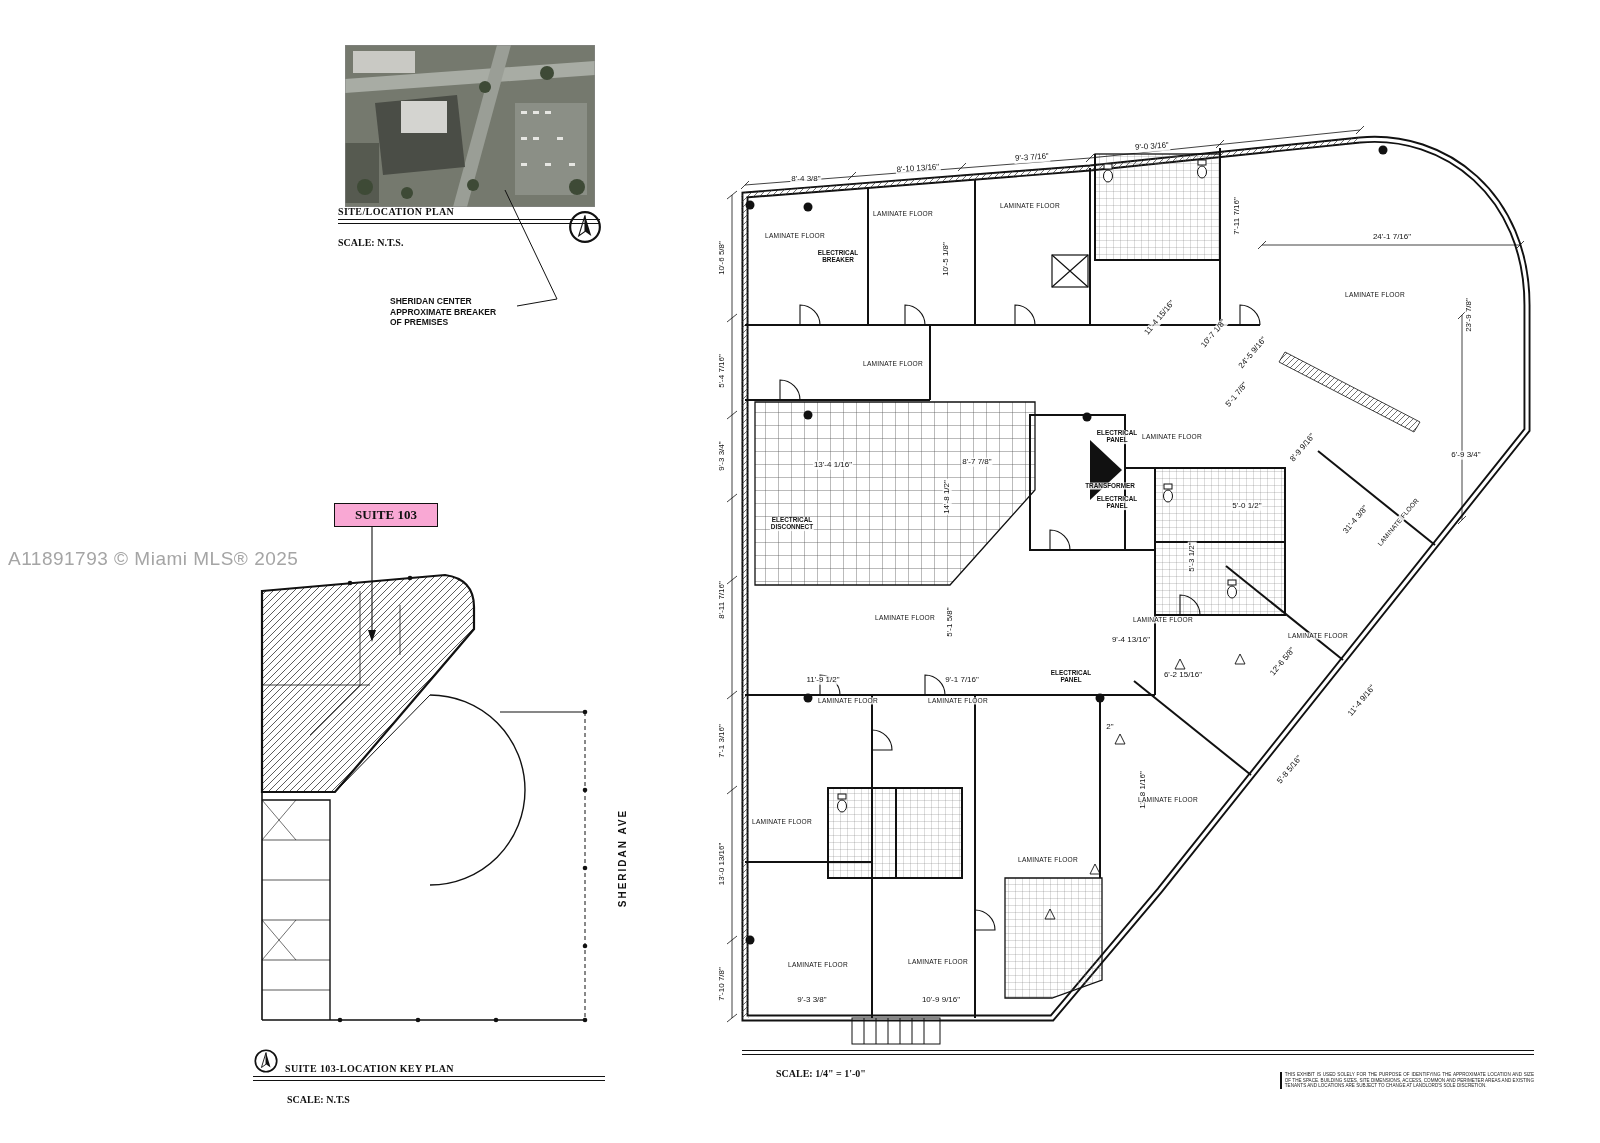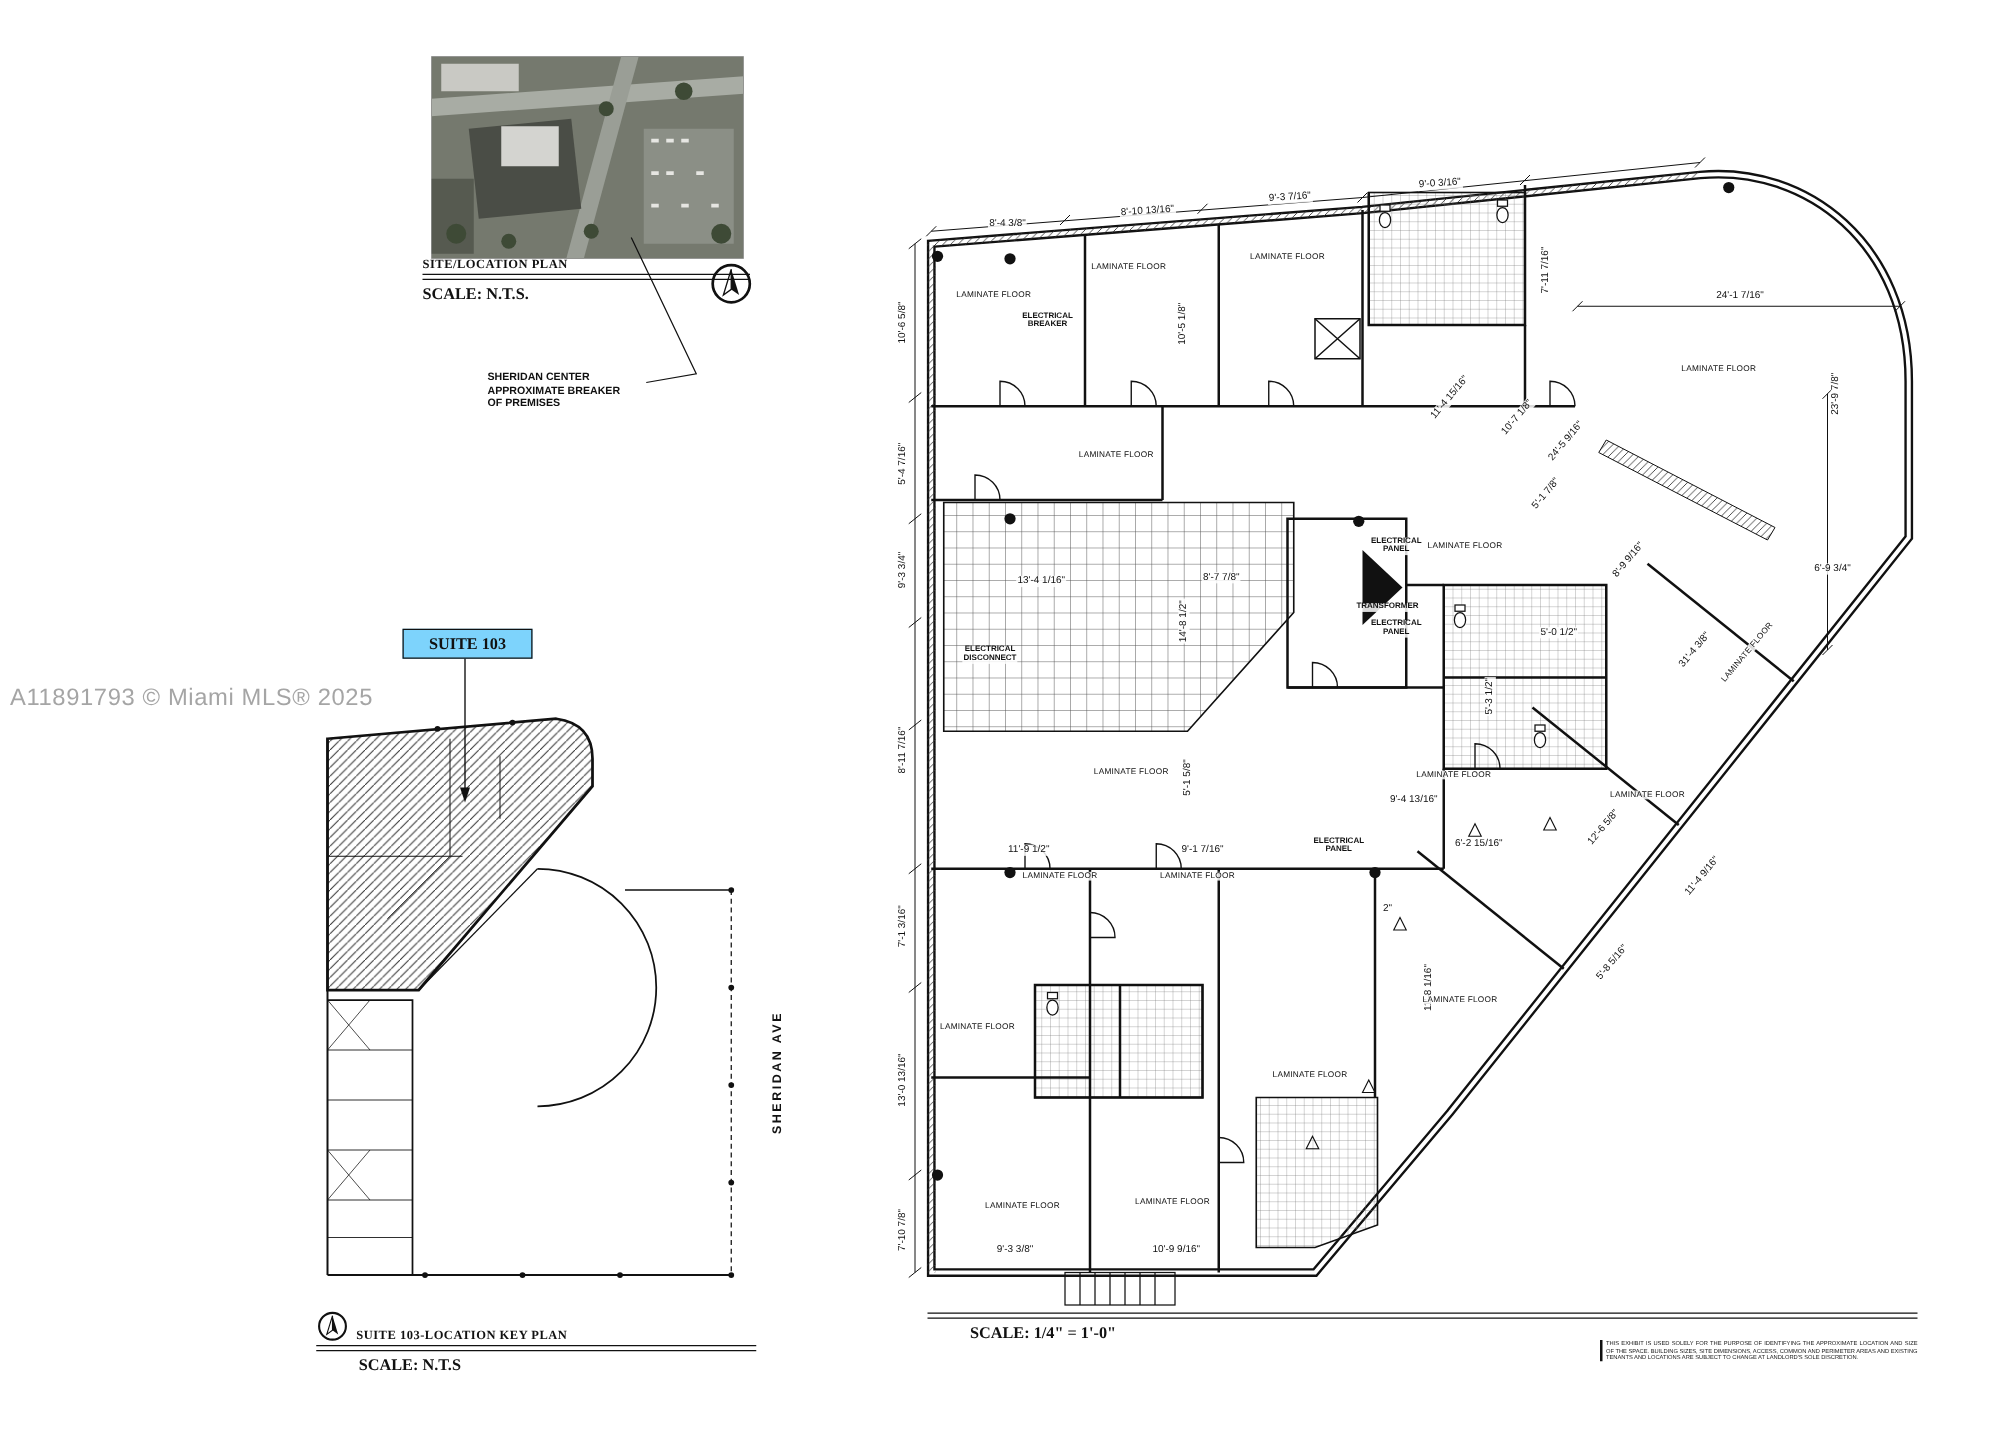--- a/index.html
+++ b/index.html
@@ -11,42 +11,42 @@
   
   .title-block{position:absolute;z-index:6;}
   .title-row{display:flex;align-items:flex-end;gap:6px;}
   .plan-title{
     font-family:Liberation Serif, serif;font-weight:bold;color:#111;
     font-size:10px;letter-spacing:.4px;white-space:nowrap;
   }
   .dbl-line{border-top:1.6px solid #111;border-bottom:1px solid #111;height:2.5px;margin-top:2px;}
   .scale-text{
     font-family:"Liberation Serif",serif;font-weight:bold;color:#111;
-    font-size:13px;margin-top:3px;white-space:nowrap;
+    font-size:10px;margin-top:13px;white-space:nowrap;
   }
   .north{display:block;}
   
   .watermark{
     position:absolute;left:8px;top:548px;color:#a5a5a5;font-size:19px;
     letter-spacing:.5px;z-index:2;
   }
   
   #plan-labels{position:absolute;left:0;top:0;width:1600px;height:1143px;z-index:5;pointer-events:none;}
   .plabel{
     position:absolute;color:#111;text-align:center;line-height:1.08;
     white-space:pre-line;background:rgba(255,255,255,.85);padding:0 1px;
   }
   .plabel.dim{font-size:8px;}
   .plabel.room{font-size:6.6px;letter-spacing:.2px;}
   .plabel.elec{font-size:6.4px;font-weight:bold;}
   
   .suite-callout{
-    position:absolute;left:322px;top:503px;width:102px;height:22px;
+    position:absolute;left:334px;top:503px;width:102px;height:22px;
     border:1.6px solid #111;display:flex;align-items:center;justify-content:center;
-    font-family:"Liberation Serif",serif;font-weight:bold;font-size:13px;color:#111;z-index:6;background:#7dd3fc;
+    font-family:"Liberation Serif",serif;font-weight:bold;font-size:13px;color:#111;z-index:6;background:#f9a8d4;
   }
   
   .street-label{
     position:absolute;left:622px;top:858px;transform:translate(-50%,-50%) rotate(-90deg);
     font-size:10px;font-weight:bold;letter-spacing:2px;color:#111;z-index:5;white-space:nowrap;
   }
   
   .site-callout{
     position:absolute;left:390px;top:296px;width:125px;color:#111;
     font-size:8.5px;font-weight:bold;line-height:1.25;white-space:pre-line;z-index:5;

